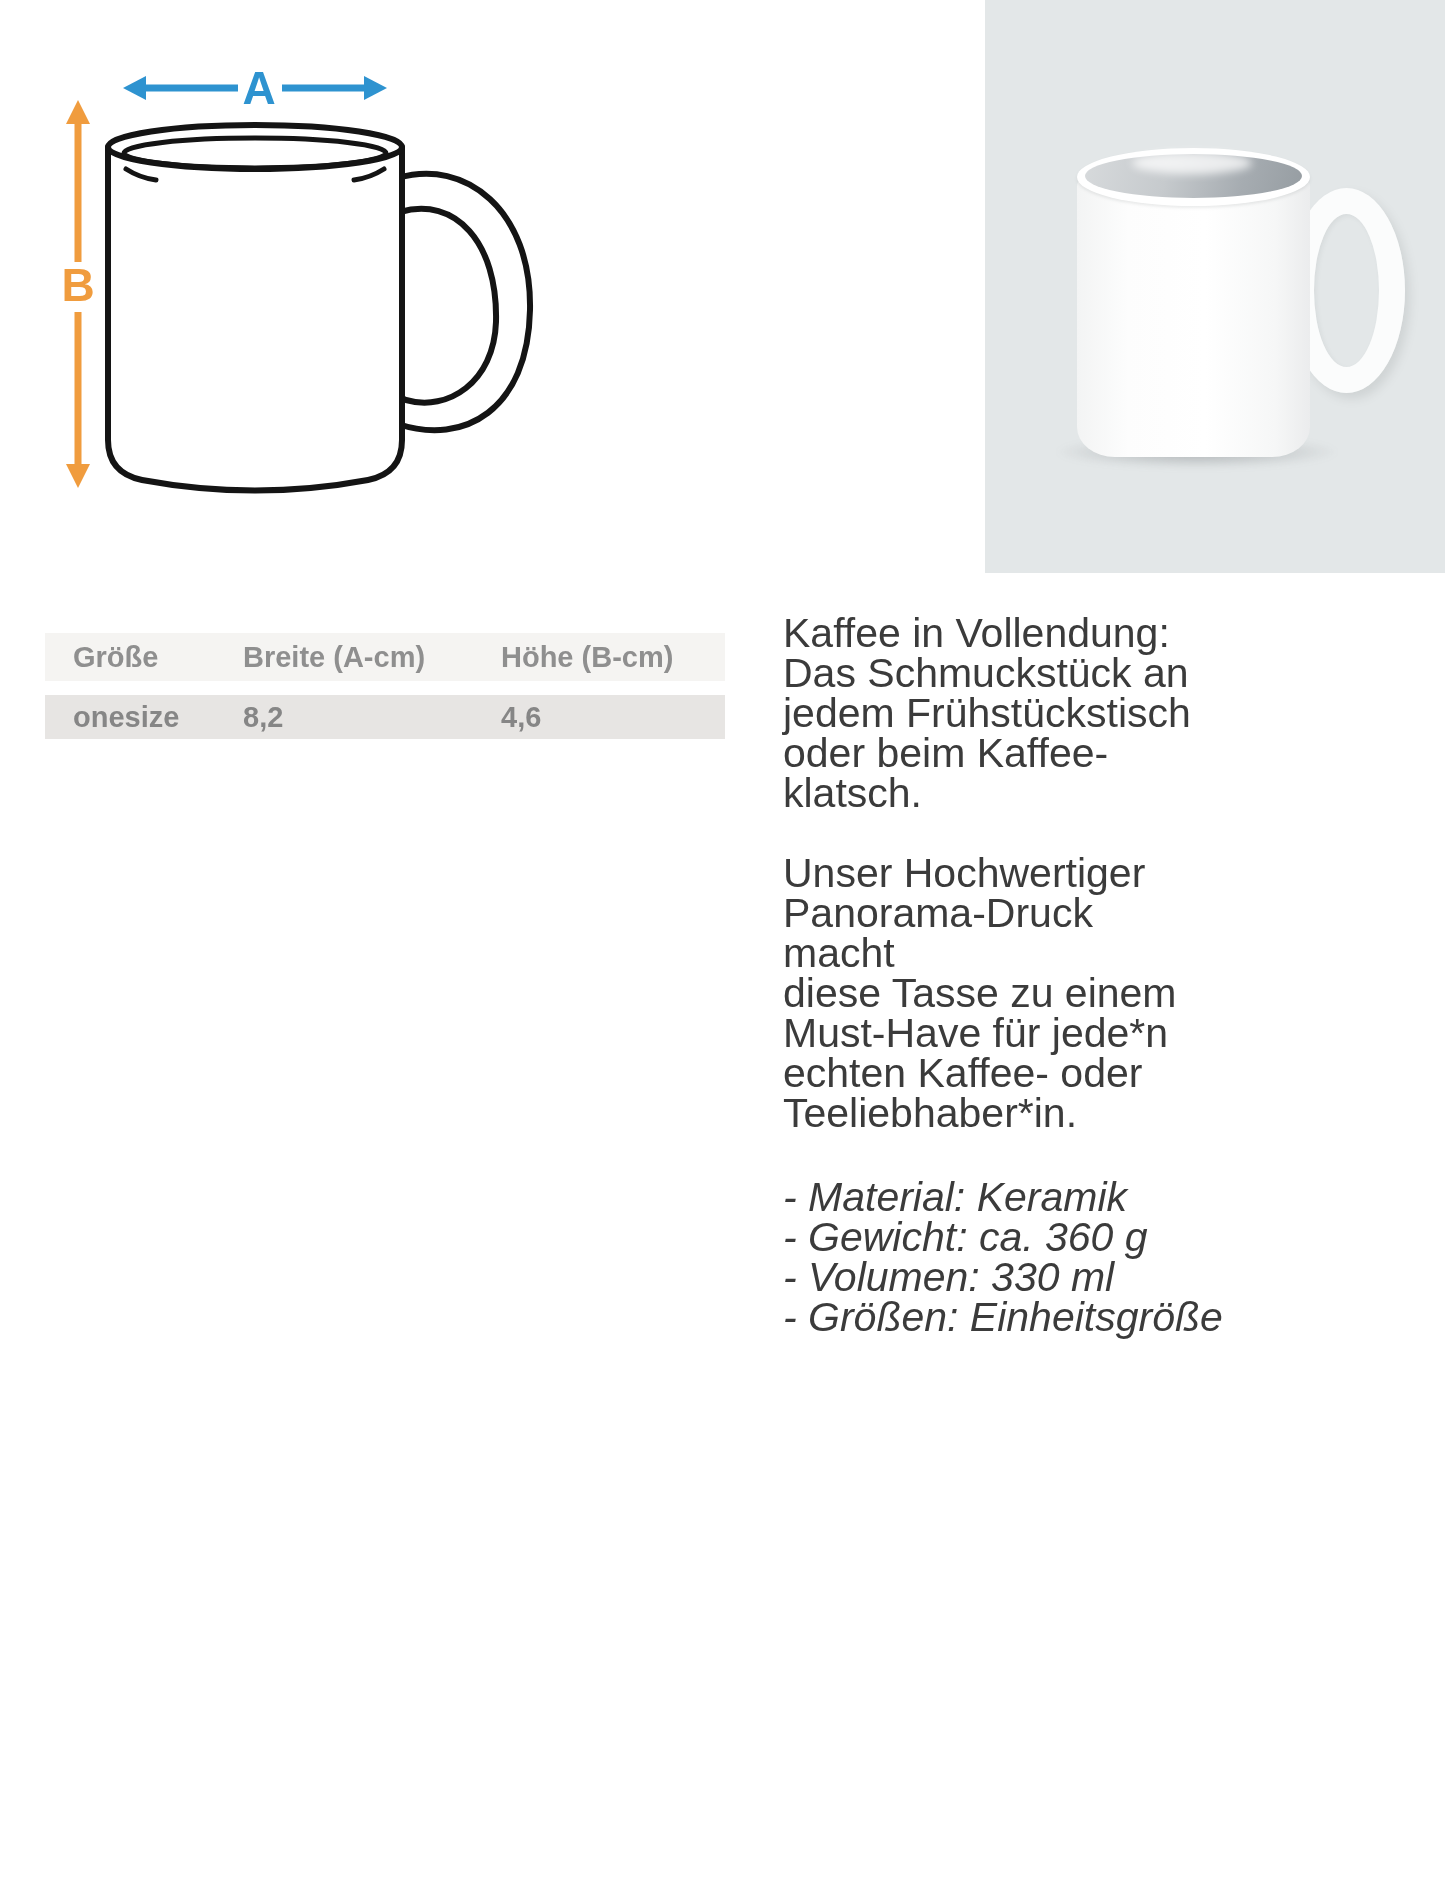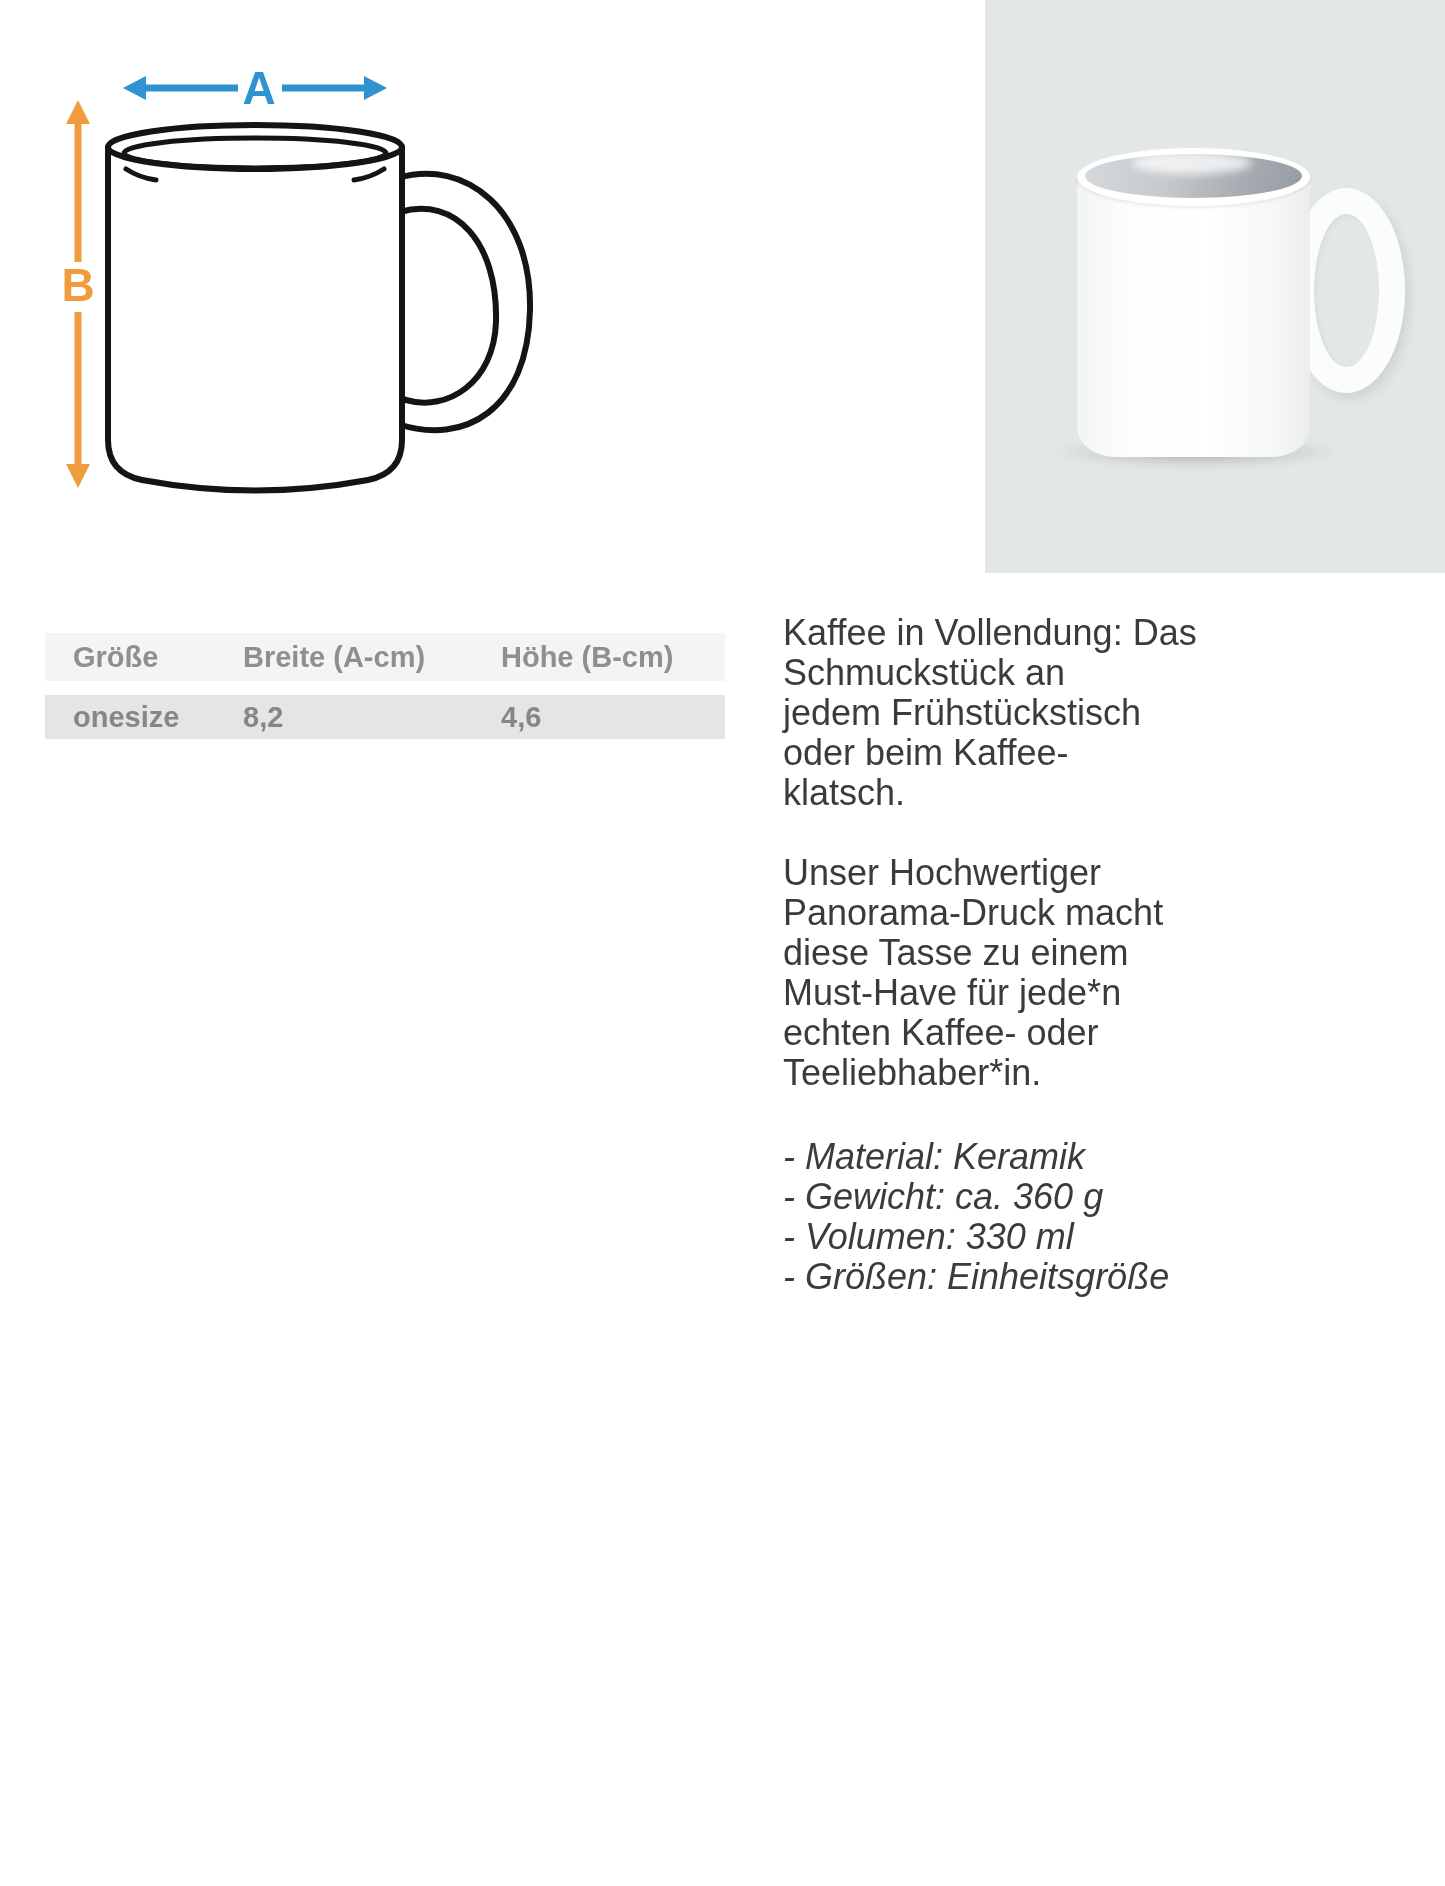--- a/index.html
+++ b/index.html
@@ -118,21 +118,21 @@
     color: #868686;
   }
   .size-table .cell { padding-left: 28px; white-space: nowrap; }
 
   
   .description {
     position: absolute;
     left: 783px;
     top: 613px;
     width: 420px;
-    font-size: 36px;
+    font-size: 41px;
     line-height: 40px;
     color: #3b3b3b;
   }
   .description .para { white-space: pre-line; margin: 0 0 40px 0; }
   .description .para.second { margin-bottom: 44px; }
   .description .bullet { white-space: nowrap; font-style: italic; }
 </style>
 </head>
 <body>
 

